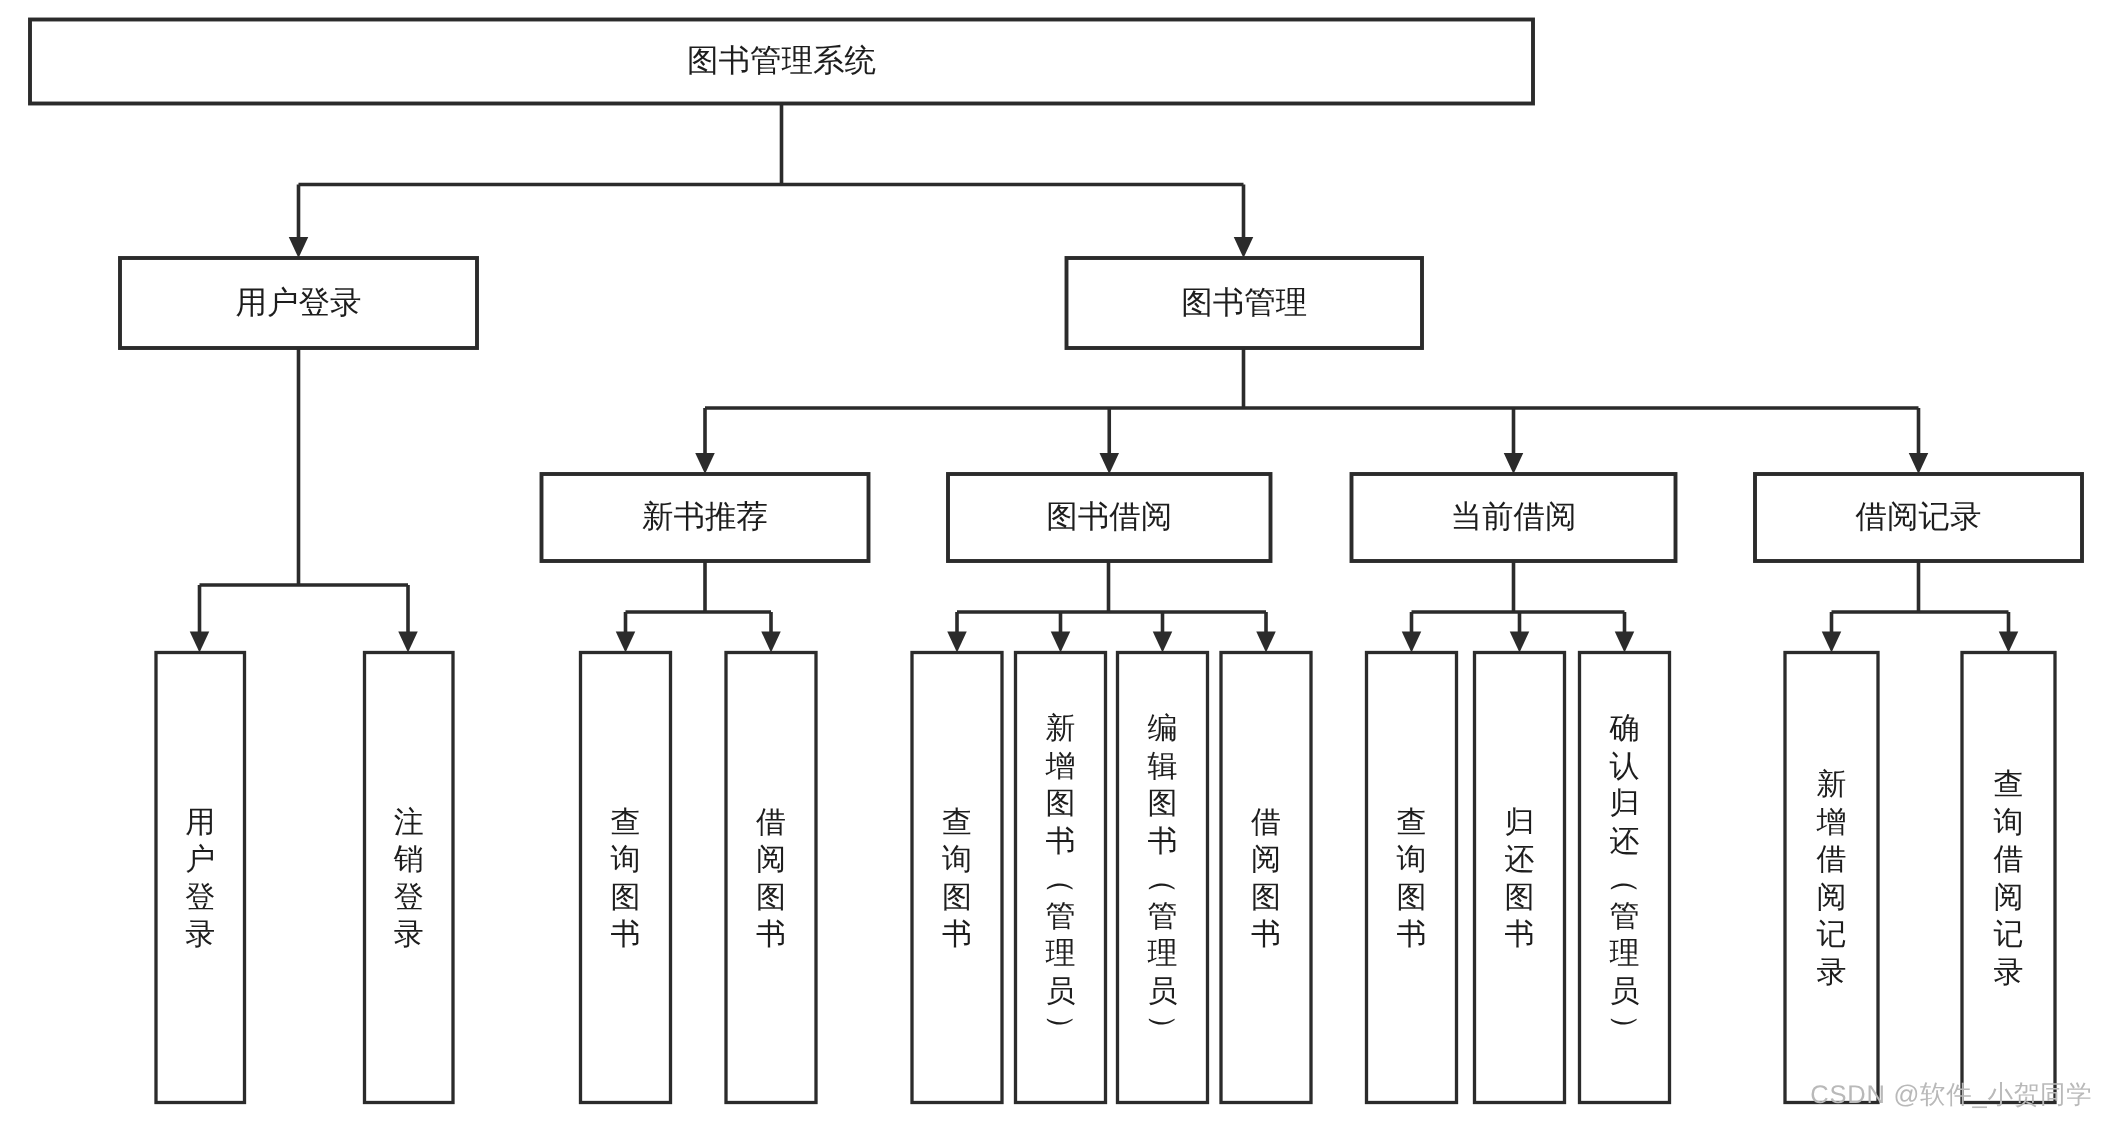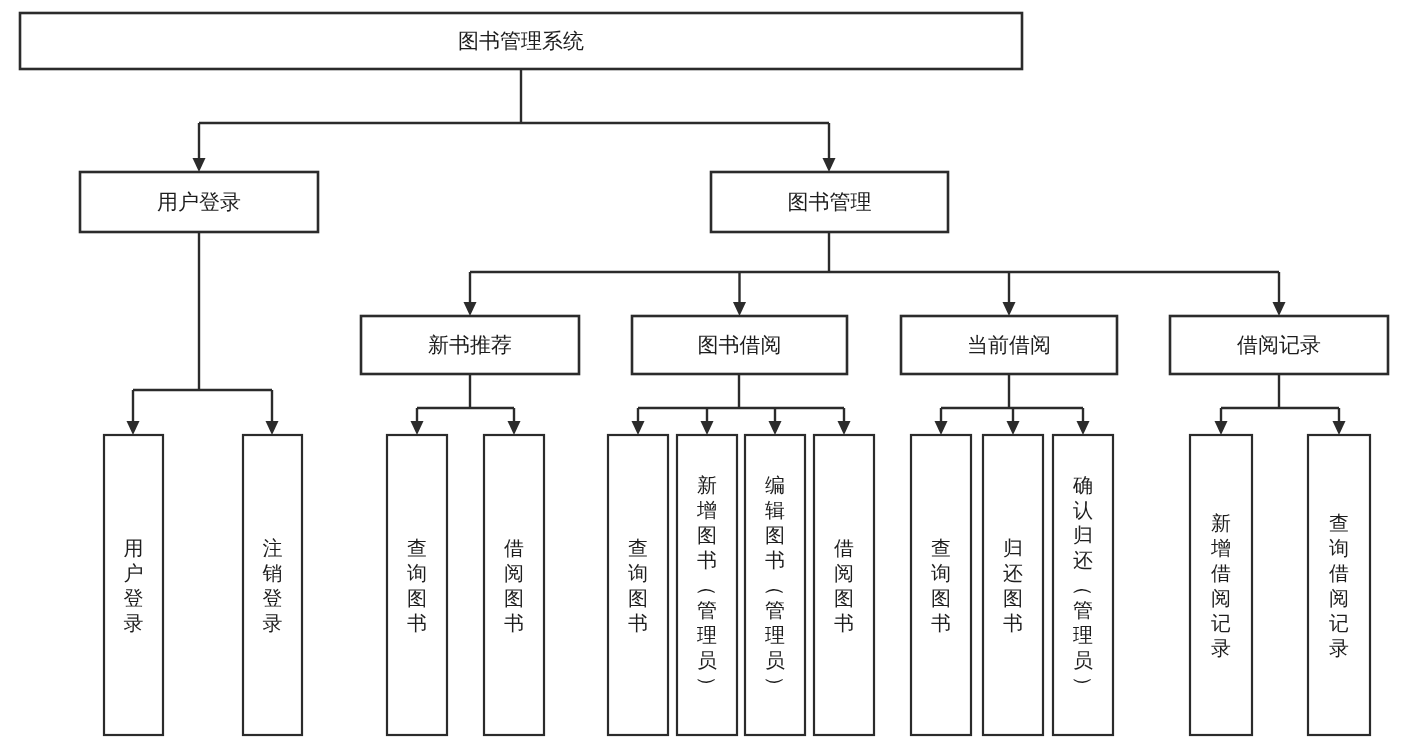--- a/index.html
+++ b/index.html
@@ -292,13 +292,14 @@
             <text x="1339" y="529.5" class="vlabel-char">查</text>
             <text x="1339" y="554.5" class="vlabel-char">询</text>
             <text x="1339" y="579.5" class="vlabel-char">借</text>
             <text x="1339" y="604.5" class="vlabel-char">阅</text>
             <text x="1339" y="629.5" class="vlabel-char">记</text>
             <text x="1339" y="654.5" class="vlabel-char">录</text>
           </g>
         </g>
       </g>
   </svg>
+  <div class="watermark">CSDN @软件_小贺同学</div>
 </div>
 
 </body></html>

